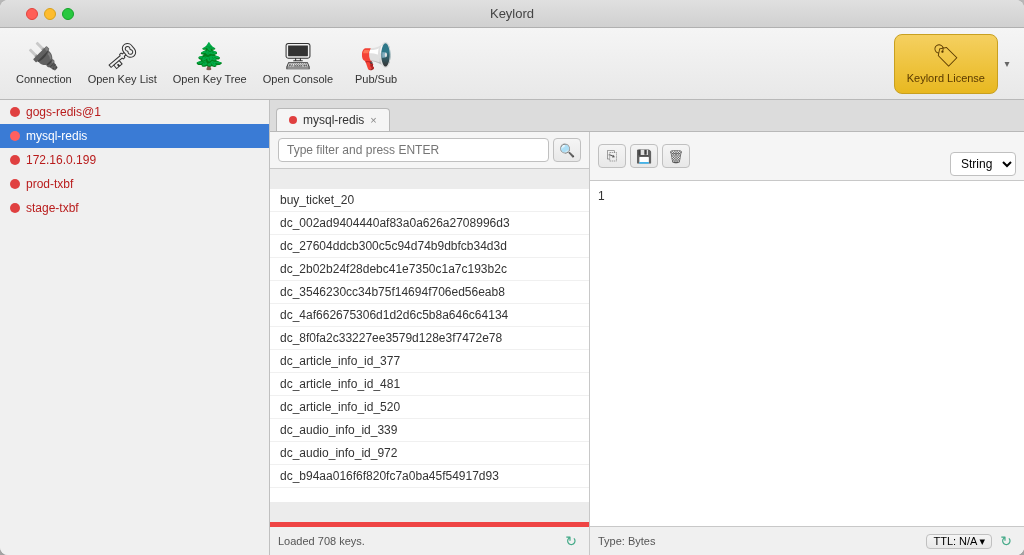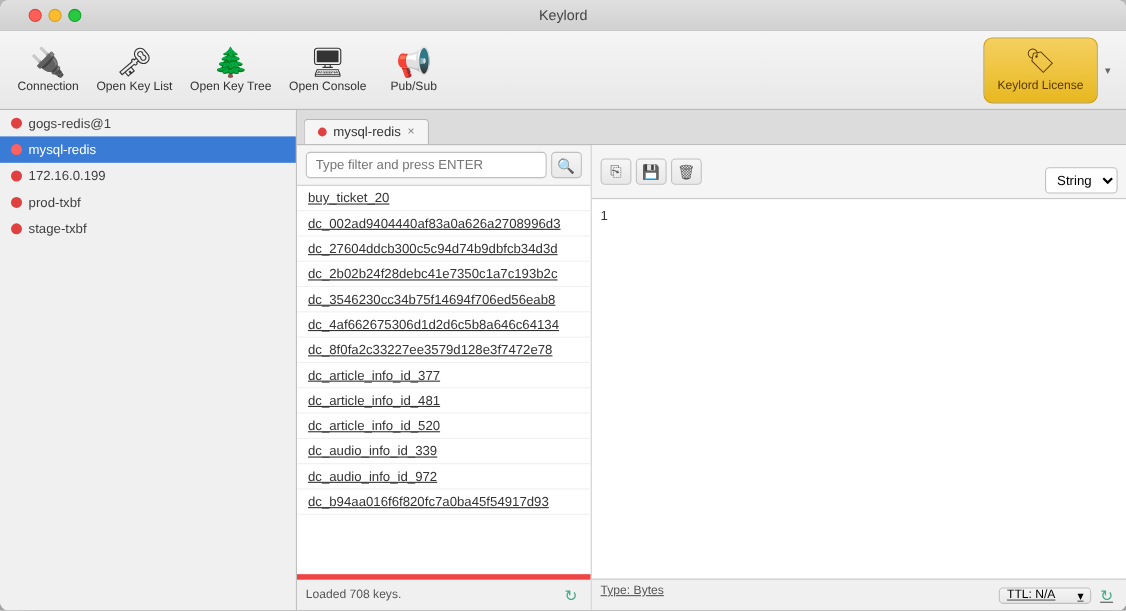--- a/index.html
+++ b/index.html
@@ -130,21 +130,21 @@
       overflow-y: auto;
       flex-shrink: 0;
     }
     .sidebar-item {
       display: flex;
       align-items: center;
       padding: 5px 10px;
       cursor: pointer;
       gap: 6px;
       font-size: 12px;
-      color: #404040;
+      color: #b91c1c;
     }
     .sidebar-item.active {
       background: #3a7bd5;
       color: white;
     }
     .sidebar-dot {
       width: 10px;
       height: 10px;
       border-radius: 50%;
       background: #e04040;
@@ -219,39 +219,39 @@
       font-size: 13px;
     }
     
     .content-area {
       display: flex;
       flex: 1;
       overflow: hidden;
     }
     
     .key-list-panel {
-      width: 268px;
+      width: 320px;
       border-right: 1px solid #c8c8c8;
       display: flex;
       flex-direction: column;
       overflow: hidden;
       flex-shrink: 0;
+      gap: 20px;
     }
     .key-list {
       flex: 1;
       overflow-y: auto;
       background: white;
     }
     .key-item {
       padding: 4px 10px;
       cursor: pointer;
       font-size: 12px;
       color: #333;
       border-bottom: 1px solid #f0f0f0;
-      text-decoration: underline;
     }
     .key-list-footer {
       padding: 4px 8px;
       background: #f0f0f0;
       border-top: 5px solid #ef4444;
       display: flex;
       align-items: center;
       justify-content: space-between;
       font-size: 11px;
       color: #555;
@@ -313,35 +313,35 @@
       padding: 8px;
       font-size: 12px;
       color: #333;
       overflow: auto;
     }
     .value-footer {
       padding: 4px 8px;
       background: #f0f0f0;
       border-top: 1px solid #c8c8c8;
       display: flex;
+      align-items: center;
       justify-content: space-between;
       font-size: 11px;
       color: #555;
-      text-decoration: underline;
     }
     .ttl-btn {
       border: 1px solid #c0c0c0;
       border-radius: 4px;
       padding: 0 6px;
       background: linear-gradient(to bottom, #f5f5f5, #e8e8e8);
       cursor: pointer;
       font-size: 11px;
       display: flex;
       align-items: center;
-      gap: 20px;
+      gap: 2px;
     }
 
     
     ::-webkit-scrollbar { width: 8px; }
     ::-webkit-scrollbar-track { background: #f0f0f0; }
     ::-webkit-scrollbar-thumb { background: #c0c0c0; border-radius: 4px; }
   </style>
 </head>
 <body>
 

